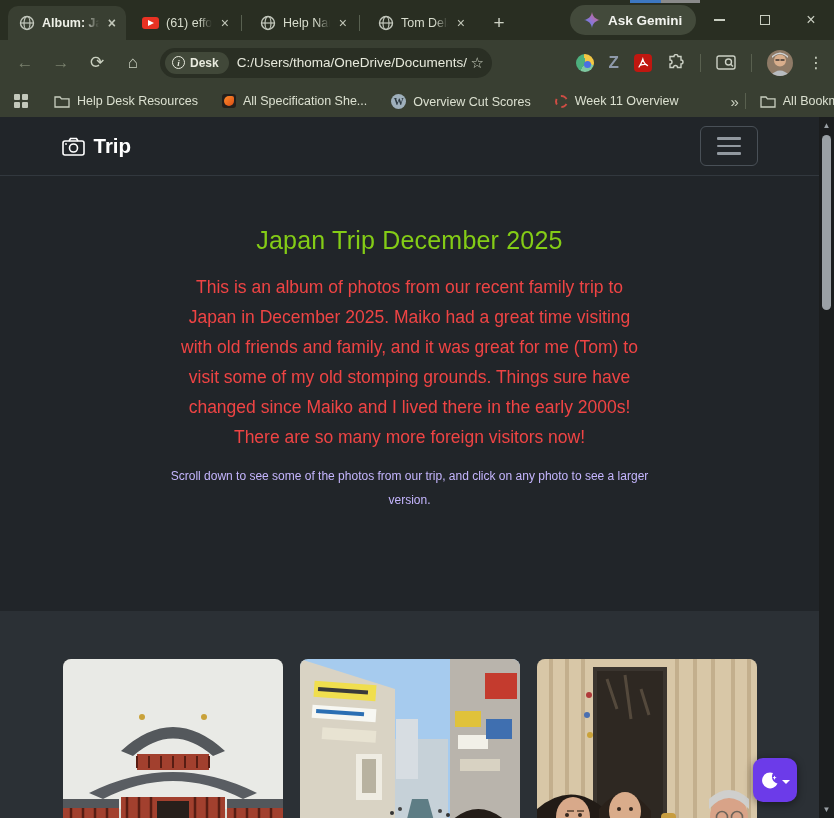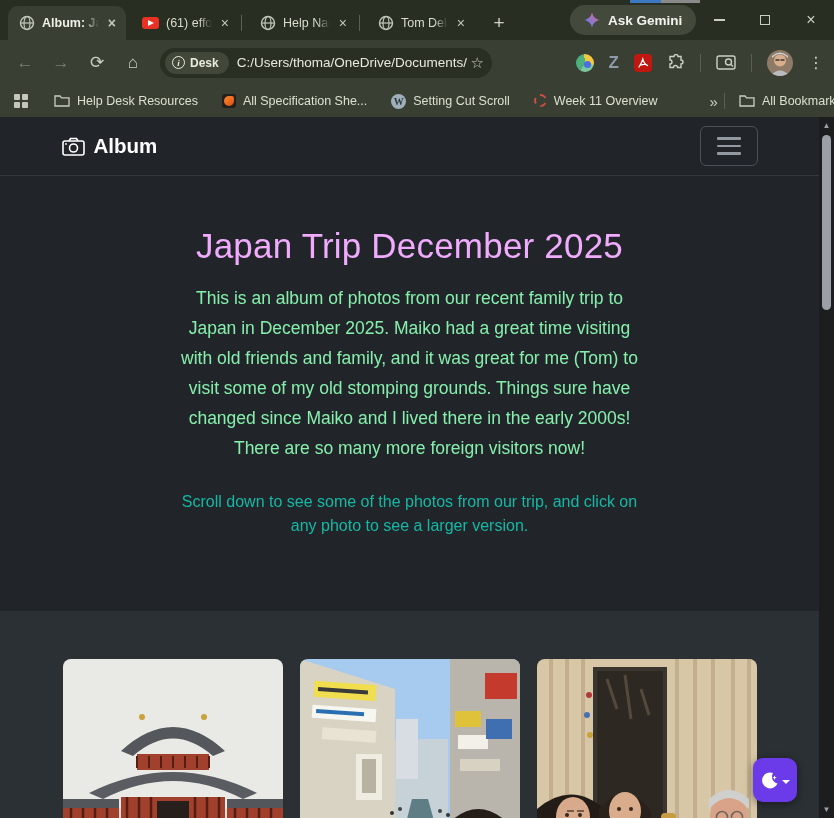--- a/index.html
+++ b/index.html
@@ -78,21 +78,21 @@
   .tool-divider { width:1px; height:18px; background:#59604f; }
   .avatar { width:26px; height:26px; border-radius:50%; overflow:hidden; }
   .menu-dots { color:#cbd1c1; font-size:16px; letter-spacing:0; }
 
   
   .bookmarks {
     position:absolute; top:85px; left:0; right:0; height:32px;
     background:#393f32; display:flex; align-items:center; padding:0 12px 0 14px;
     color:#dbe0d0; font-size:12.5px;
   }
-  .bm-item { display:flex; align-items:flex-start; gap:7px; margin-right:24px; white-space:nowrap; }
+  .bm-item { display:flex; align-items:flex-end; gap:7px; margin-right:24px; white-space:nowrap; }
   .bm-divider { width:1px; height:16px; background:#59604f; margin:0 14px 0 2px; }
   .apps-grid { width:14px; height:14px; display:grid; grid-template-columns:6px 6px; gap:2px; }
   .apps-grid span { width:6px; height:6px; background:#c3c8bb; border-radius:1px; }
   .wp-circle { width:15px; height:15px; border-radius:50%; background:#9fb0bc; color:#2e3a42;
     font-size:10px; font-weight:bold; display:flex; align-items:center; justify-content:center;
     font-family:"Liberation Serif",serif; }
   .orange-ico { width:14px; height:14px; border-radius:3px; background:#221f1c; position:relative; }
   .orange-ico::after { content:""; position:absolute; left:2px; top:2px; width:10px; height:10px;
     border-radius:50% 2px 50% 50%; background:linear-gradient(135deg,#ff8a2a,#d94e16); }
   .dashed-circle { width:13px; height:13px; border-radius:50%; border:2px dashed #cf4d44; }
@@ -107,23 +107,23 @@
   .site-navbar-inner { width:696px; margin:0 auto; display:flex;
     align-items:center; justify-content:space-between; }
   .brand { display:flex; align-items:center; gap:9px; color:#fff;
     font-size:20.5px; font-weight:bold; }
   .toggler { width:58px; height:40px; border:1px solid #495057; border-radius:6px;
     display:flex; flex-direction:column; align-items:center; justify-content:center; gap:5px;
     background:transparent; }
   .toggler span { width:24px; height:2.5px; background:#9299a0; border-radius:1px; }
 
   .hero { text-align:center; padding-top:50px; }
-  .hero h1 { margin:0; font-weight:400; font-size:35px; color:#f0abfc; letter-spacing:0.2px; }
-  .hero .lead { width:458px; margin:17px auto 0; font-size:17.5px; line-height:30px; color:#86efac; }
-  .hero .instruction { width:480px; margin:27px auto 0; font-size:16px; line-height:24px; color:#14b8a6; }
+  .hero h1 { margin:0; font-weight:400; font-size:25px; color:#84cc16; letter-spacing:0.2px; }
+  .hero .lead { width:458px; margin:17px auto 0; font-size:17.5px; line-height:30px; color:#ef4444; }
+  .hero .instruction { width:480px; margin:12px auto 0; font-size:12px; line-height:24px; color:#c4b5fd; }
 
   .gallery { position:absolute; top:494px; left:0; right:0; height:210px; background:#2b3035; }
   .photo-row { display:flex; justify-content:center; gap:17px; padding-top:48px; }
   .photo { width:220px; height:220px; border-radius:8px; overflow:hidden; flex:none; background:#555; }
   .photo svg { display:block; }
 
   .theme-fab { position:absolute; right:22px; bottom:16px; width:44px; height:44px;
     border-radius:10px; background:#6c3be9; display:flex; align-items:center;
     justify-content:center; gap:3px; box-shadow:0 2px 8px rgba(0,0,0,0.45); }
   .fab-caret { width:0; height:0; border-left:4px solid transparent; border-right:4px solid transparent;
@@ -268,21 +268,21 @@
     <span>Help Desk Resources</span>
   </span>
 
   <span class="bm-item">
     <span class="orange-ico"></span>
     <span>All Specification She...</span>
   </span>
 
   <span class="bm-item">
     <span class="wp-circle">W</span>
-    <span>Setting Cut Scroll</span>
+    <span>Overview Cut Scores</span>
   </span>
 
   <span class="bm-item">
     <span class="dashed-circle"></span>
     <span>Week 11 Overview</span>
   </span>
 
   <span class="bm-overflow">»</span>
 
   <span class="bm-right">
@@ -300,21 +300,21 @@
 
   <div class="site-navbar">
     <div class="site-navbar-inner">
       <div class="brand">
         <svg width="23" height="19" viewBox="0 0 23 19">
           <rect x="1" y="4" width="21" height="14" rx="2" fill="none" stroke="#fff" stroke-width="1.6"></rect>
           <path d="M7 4 L8.5 1.5 h6 L16 4" fill="none" stroke="#fff" stroke-width="1.6"></path>
           <circle cx="11.5" cy="11" r="4" fill="none" stroke="#fff" stroke-width="1.6"></circle>
           <circle cx="4" cy="7" r="0.9" fill="#fff"></circle>
         </svg>
-        <span>Album</span>
+        <span>Trip</span>
       </div>
       <button class="toggler">
         <span></span>
           <span></span>
           <span></span>
       </button>
     </div>
   </div>
 
   <div class="hero">

